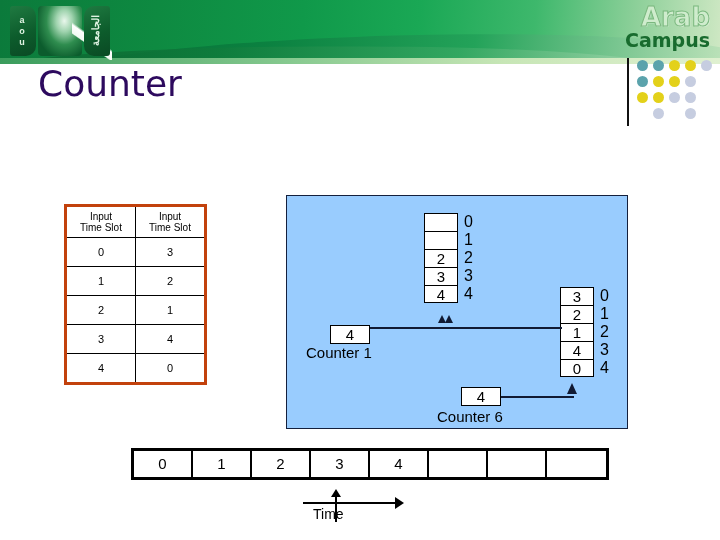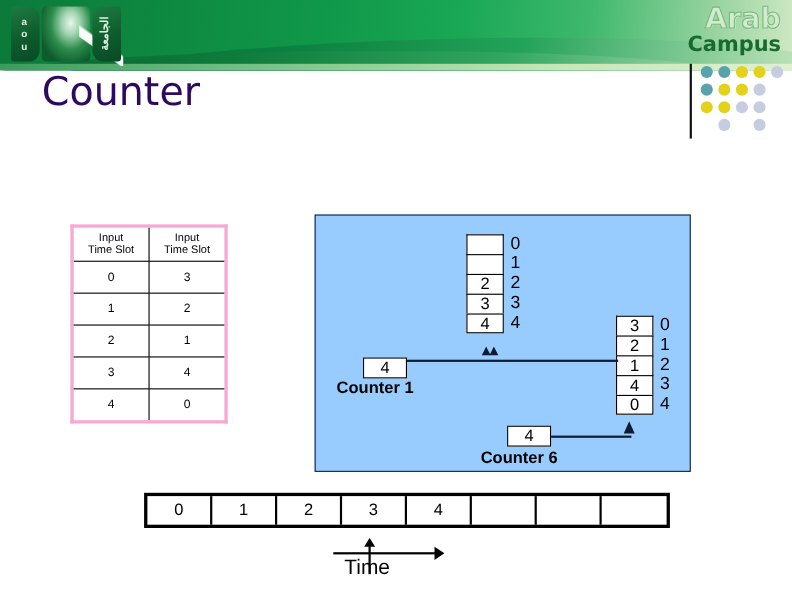--- a/index.html
+++ b/index.html
@@ -148,21 +148,21 @@
   .dot {
     position: absolute;
     width: 11px; height: 11px;
     border-radius: 50%;
   }
 
   
   #io-table {
     position: absolute; left: 64px; top: 204px;
     border-collapse: collapse;
-    border: 3px solid #f9a8d4;
+    border: 3px solid #c2410c;
   }
   #io-table td, #io-table th {
     border: 1.5px solid #000000;
     width: 68px;
     height: 28px;
     text-align: center;
     vertical-align: middle;
     font-size: 10px;
     font-weight: normal;
     color: #000000;
@@ -226,21 +226,20 @@
     font-size: 15px;
     color: #000000;
     font-family: "Liberation Sans", sans-serif;
   }
   .counter-label {
     position: absolute;
     font-size: 15px;
     color: #000000;
     white-space: nowrap;
     font-family: "Liberation Sans", sans-serif;
-    font-weight: bold;
   }
   .conn-line {
     position: absolute;
     height: 2px;
     background: #111a33;
   }
 
   
   #timeline {
     position: absolute; left: 131px; top: 448px;
@@ -272,21 +271,21 @@
   #time-vline { position: absolute; left: 32px; top: 2px; width: 2px; height: 28px; background: #000000; }
   #time-varrow {
     position: absolute; left: 28px; top: -3px;
     width: 0; height: 0;
     border-bottom: 8px solid #000000;
     border-left: 5px solid transparent;
     border-right: 5px solid transparent;
   }
   #time-label {
     position: absolute; left: 10px; top: 14px;
-    font-size: 19px; color: #000000;
+    font-size: 14px; color: #000000;
     font-family: "Liberation Sans", sans-serif;
   }
 </style>
 </head>
 <body>
 
 <div id="slide">
 
   <div id="banner">
     <div id="banner-green"></div>

